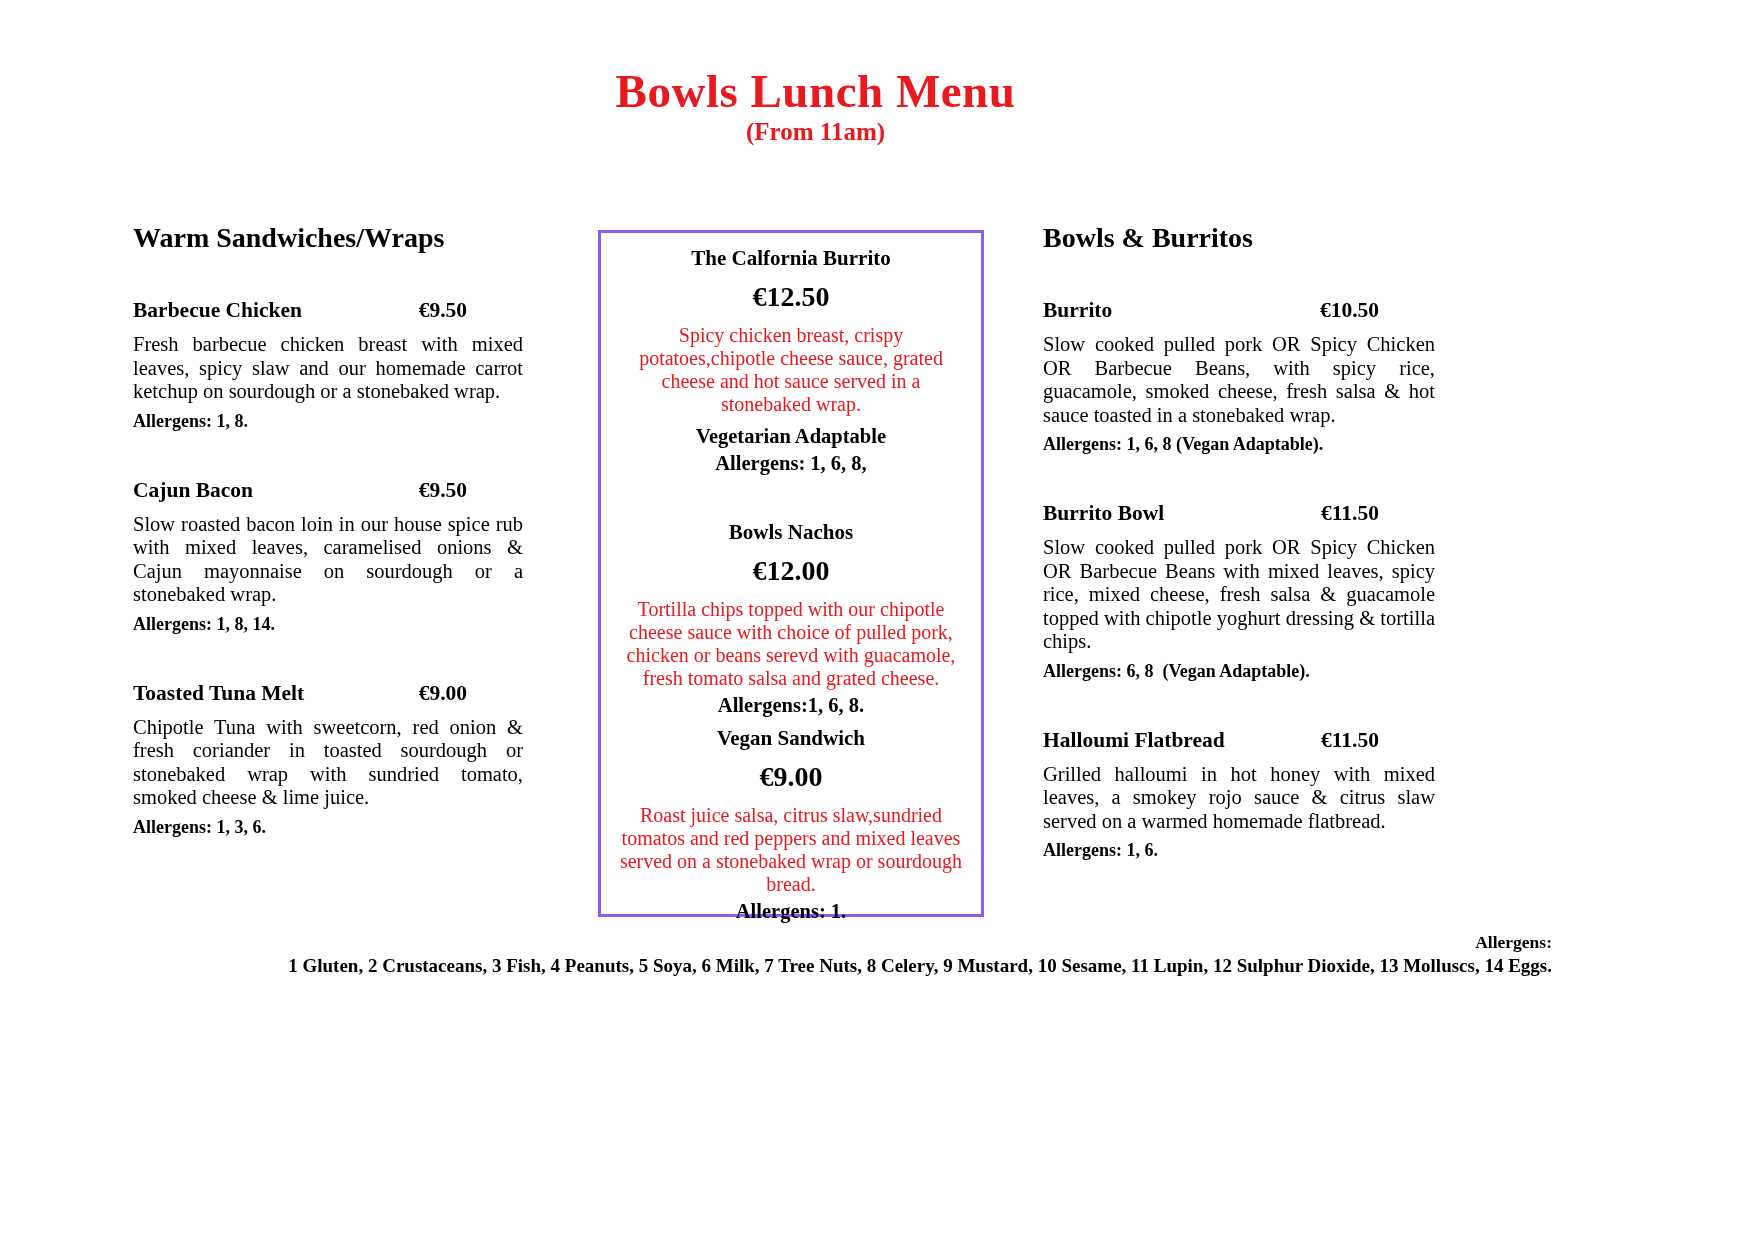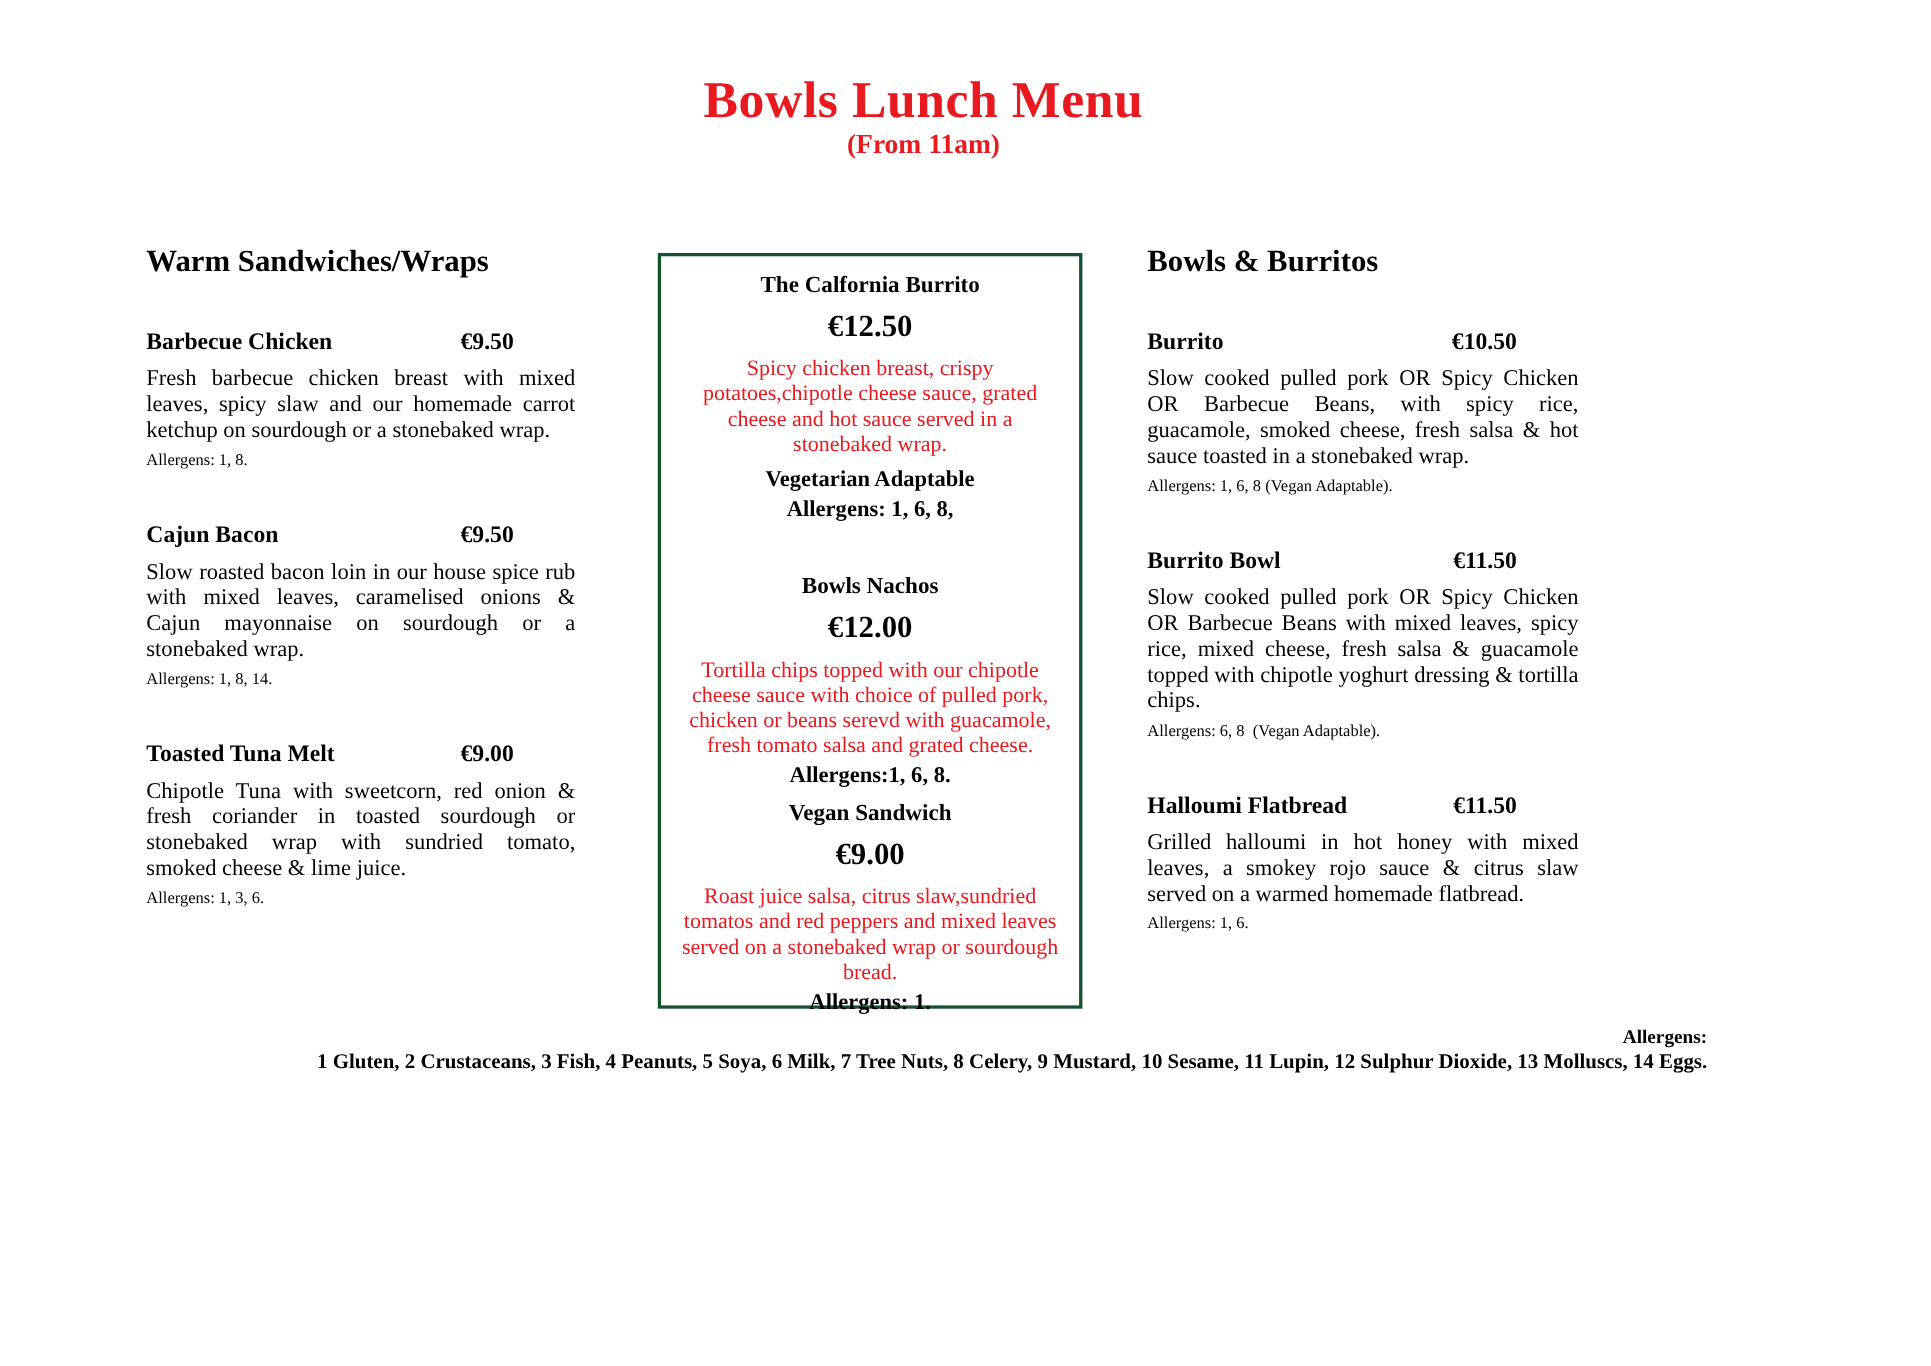--- a/index.html
+++ b/index.html
@@ -3,21 +3,20 @@
 <meta charset="utf-8">
 <style>
   html,body { margin:0; padding:0; background:#ffffff; }
   .page {
     position:relative;
     width:1631px; height:1242px;
     background:#ffffff;
     font-family:"Liberation Serif", serif;
     color:#000000;
     overflow:hidden;
-    padding-left:48px;
   }
   
   .title {
     position:absolute; top:64px; left:0; width:100%;
     text-align:center;
     font-size:47px; font-weight:bold;
     color:#e8191f;
     letter-spacing:0.5px;
   }
   .subtitle {
@@ -40,28 +39,28 @@
     padding-right:56px;
     font-size:21.5px; font-weight:bold;
   }
   .desc {
     margin:10px 0 7px 0;
     font-size:20.5px; line-height:23.5px;
     text-align:justify;
   }
   .allerg {
     margin:0;
-    font-size:15px; font-weight:normal;
+    font-size:18px; font-weight:bold;
     white-space:pre-wrap;
   }
   
   .center-box {
     position:absolute; left:598px; top:230px;
     width:352px; height:655px;
-    border:3px solid #14532d;
+    border:3px solid #8b5cf6;
     padding:13px 14px;
     text-align:center;
   }
   .fx-title  { font-size:21px; font-weight:bold; }
   .fx-price  { font-size:28px; font-weight:bold; margin-top:10px; }
   .fx-desc   { color:#e8191f; font-size:20px; line-height:23px; margin-top:11px; }
   .fx-note   { font-size:20.5px; font-weight:bold; margin-top:9px; }
   .fx-allerg { font-size:20.5px; font-weight:bold; margin-top:4px; }
   .fx-item-2 { margin-top:45px; }
   .fx-item-3 { margin-top:9px; }

